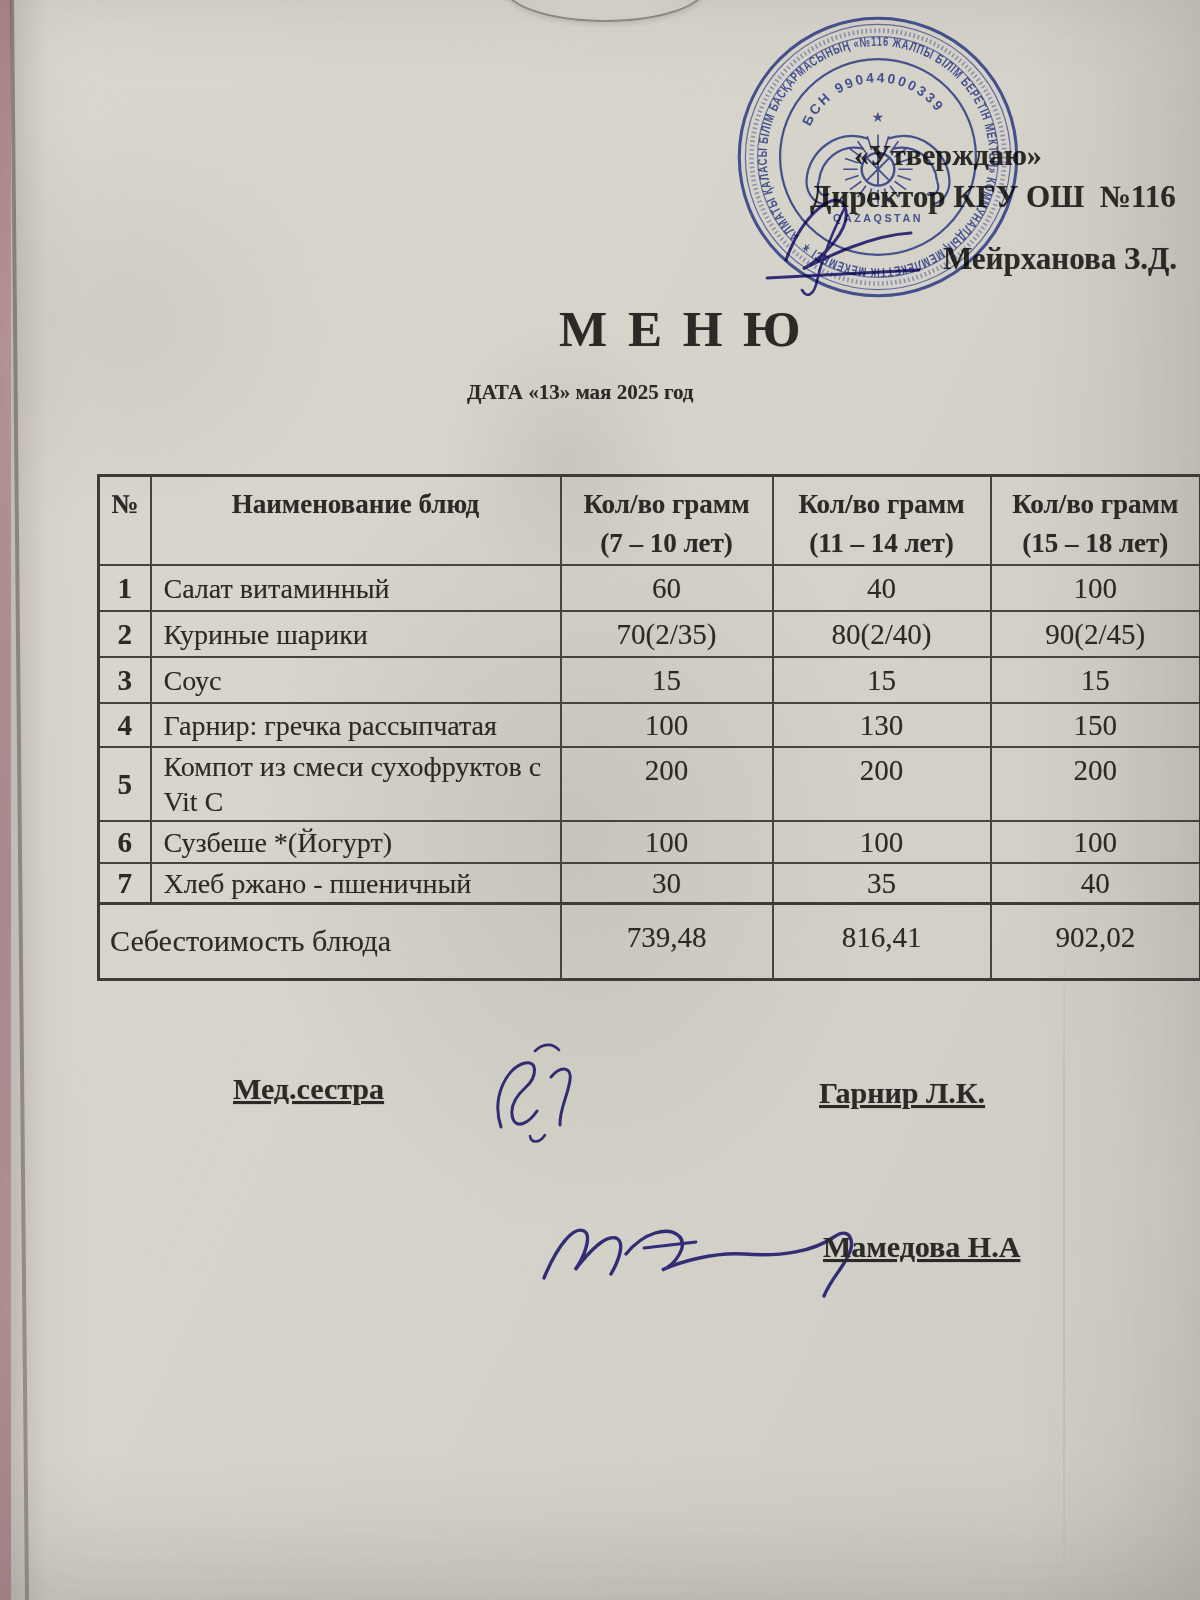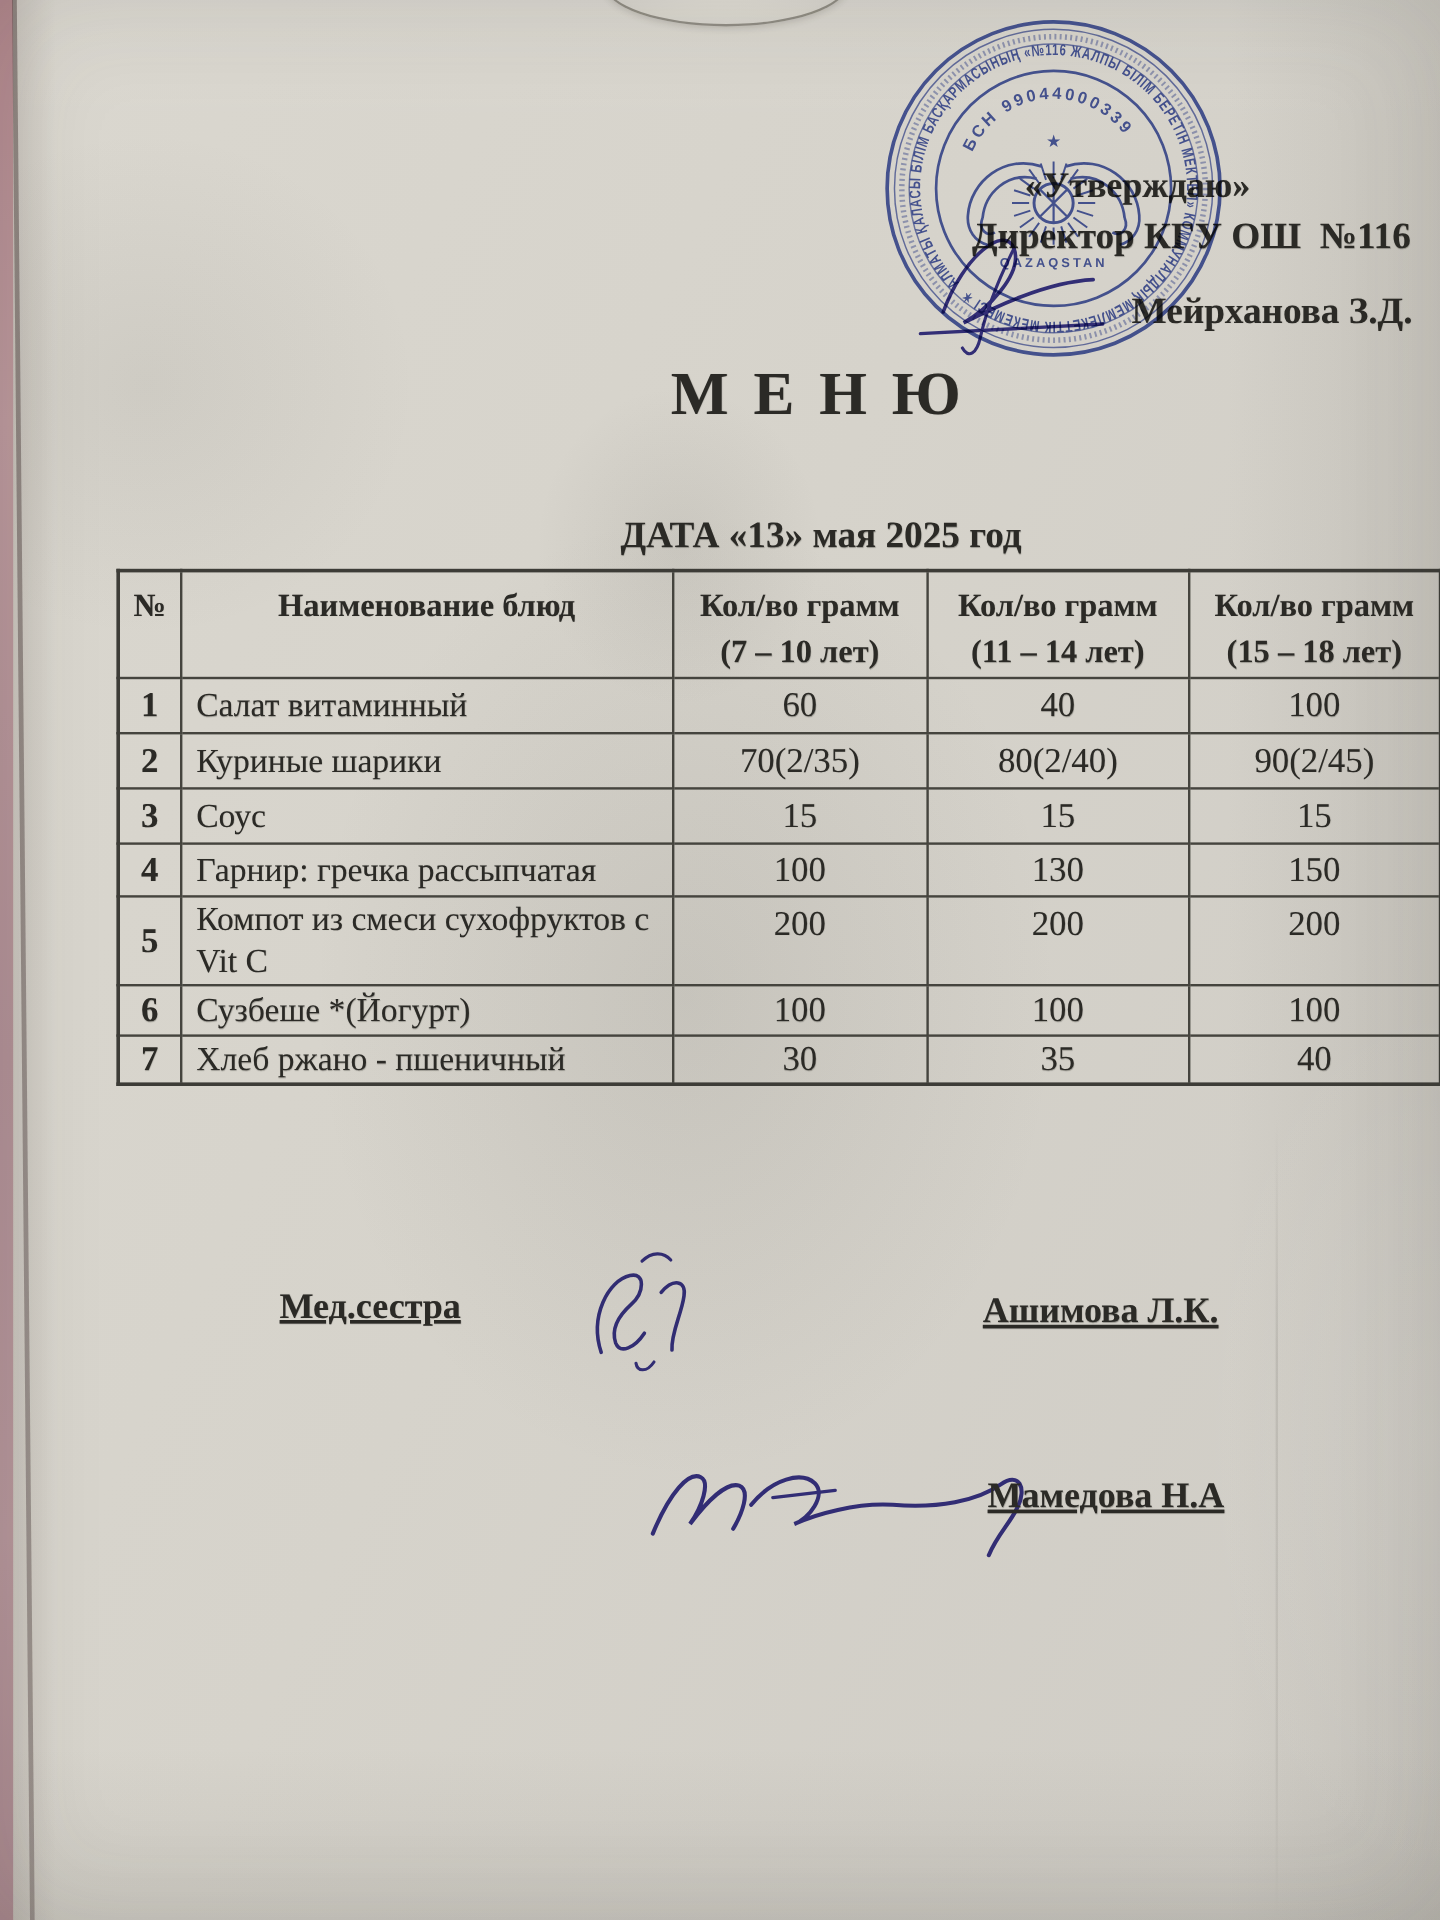--- a/index.html
+++ b/index.html
@@ -38,21 +38,21 @@
 
   .print{color:#2b2a26;text-shadow:.3px .3px .7px rgba(43,42,38,.35);}
 
   
   .appr{position:absolute;font-weight:bold;white-space:pre;}
   .appr.l1{left:843px;top:138px;font-size:30px;}
   .appr.l2{left:799px;top:179px;font-size:31px;}
   .appr.l3{left:903px;top:241px;font-size:31px;margin-left:29px;}
 
   .page-title{position:absolute;left:548px;top:300px;font-size:51px;font-weight:bold;letter-spacing:4px;}
-  .date-line{position:absolute;left:506px;top:380px;font-size:31px;font-weight:bold;margin-top:48px;}
+  .date-line{position:absolute;left:456px;top:380px;font-size:21px;font-weight:bold;}
 
   
   .stamp{position:absolute;left:724px;top:4px;width:286px;height:306px;
     mix-blend-mode:multiply;opacity:.92;filter:blur(.3px);}
   .sig{position:absolute;mix-blend-mode:multiply;}
   .sig path{fill:none;stroke:#3c3794;stroke-linecap:round;}
   .sig-director{left:750px;top:185px;width:330px;height:135px;}
   .sig-nurse{left:460px;top:1035px;width:160px;height:115px;}
   .sig-prod{left:505px;top:1182px;width:400px;height:135px;}
 
@@ -200,31 +200,37 @@
           <td class="val">100</td>
           <td class="val">100</td>
         </tr>
         <tr class="r7">
           <td class="num">7</td>
           <td class="name">Хлеб ржано - пшеничный</td>
           <td class="val">30</td>
           <td class="val">35</td>
           <td class="val">40</td>
         </tr>
+        <tr class="foot">
+          <td class="label" colspan="2">Себестоимость блюда</td>
+          <td class="val">739,48</td>
+          <td class="val">816,41</td>
+          <td class="val">902,02</td>
+        </tr>
       </tbody>
     </table>
 
     <div class="signoff so-role1 print">Мед.сестра</div>
     <svg class="sig sig-nurse" viewBox="0 0 160 115" xmlns="http://www.w3.org/2000/svg">
       <path stroke-width="3" d="M30 92 C20 62 36 32 54 28 C67 25 66 42 55 52 C45 61 38 72 42 84 C46 94 58 88 66 76"></path>
       <path stroke-width="3" d="M80 42 C90 30 101 32 99 45 C97 60 88 76 89 90"></path>
       <path stroke-width="2.6" d="M64 16 C72 8 82 8 88 15"></path>
       <path stroke-width="2.6" d="M74 100 C68 109 60 108 59 101"></path>
     </svg>
-    <div class="signoff so-name1 print">Ашимова Л.К.</div>
+    <div class="signoff so-name1 print">Гарнир Л.К.</div>
 
     <svg class="sig sig-prod" viewBox="0 0 400 135" xmlns="http://www.w3.org/2000/svg">
       <path stroke-width="3.4" d="M28 96 C42 62 58 44 68 49 C76 53 69 74 59 88 C74 68 90 53 100 56 C110 60 102 80 95 92"></path>
       <path stroke-width="3.4" d="M110 72 C128 50 152 44 163 54 C173 64 158 84 146 88 C163 80 198 70 228 72 C266 75 298 69 318 55 C333 44 340 58 332 74 C326 87 315 97 308 114"></path>
       <path stroke-width="2.8" d="M128 66 L180 60"></path>
     </svg>
     <div class="signoff so-name2 print">Мамедова Н.А</div>
 
   </div>
   <div class="paper-edge"></div>

